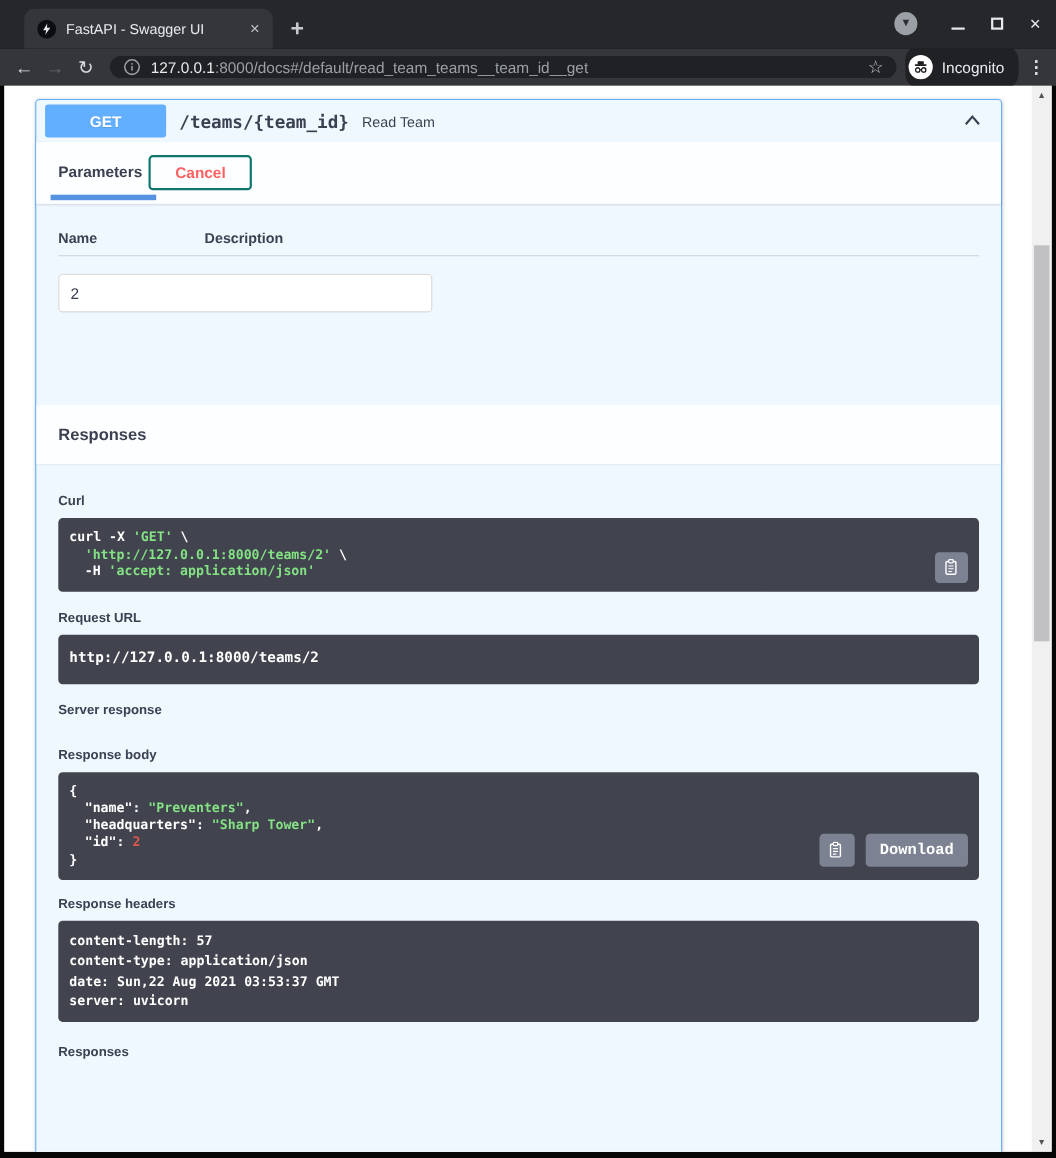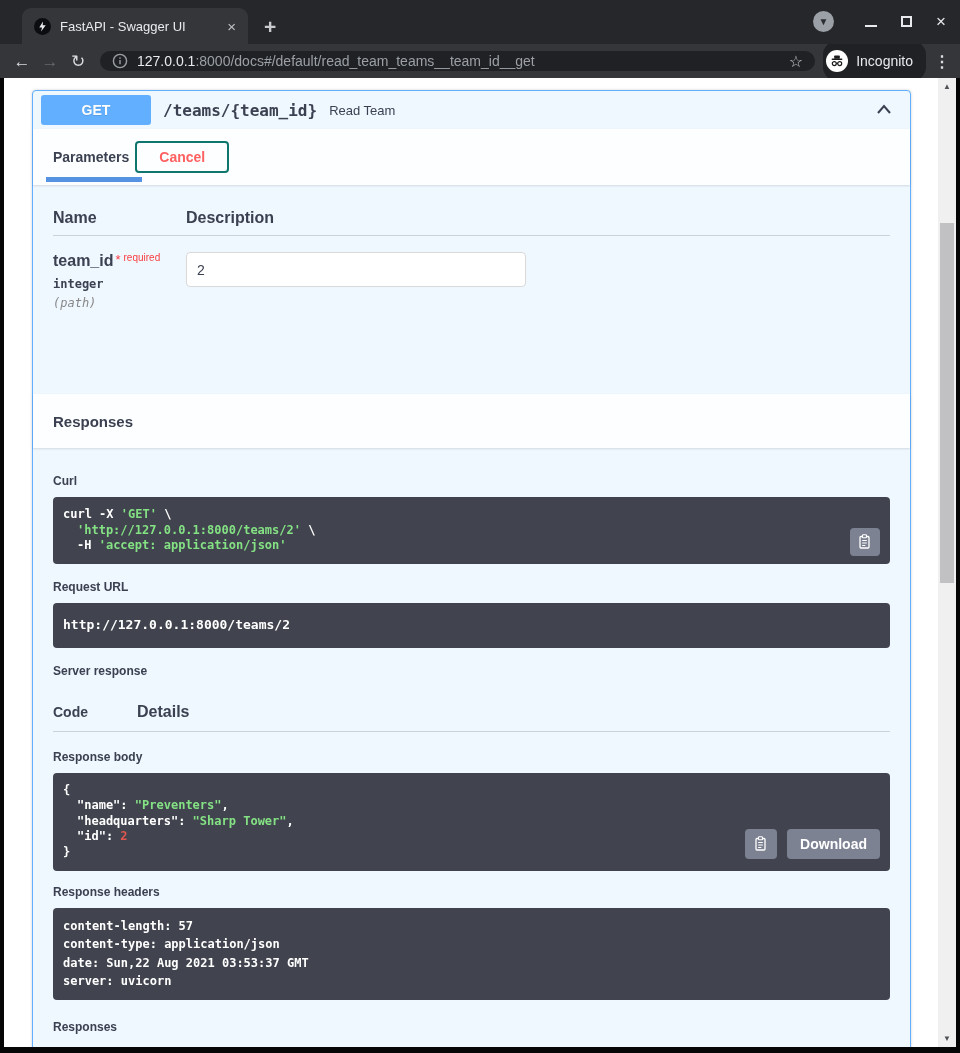--- a/index.html
+++ b/index.html
@@ -63,21 +63,21 @@
   .tab-item { position:relative; padding:0 6px 0 0; }
   .tab-item .tab-bar { position:absolute; left:-7px; bottom:-16px; width:calc(100% + 14px); height:5px; background:#5592e2; }
   .sh-title { font-size:14px; font-weight:bold; color:#3b4151; }
   .cancel-btn { border:2px solid #0f766e; color:#ff6060; background:transparent; font-weight:bold;
                 font-size:14px; padding:6px 22px; border-radius:4px; font-family:inherit; }
   .responses-header { height:54px; }
   .responses-header .sh-title { font-size:15px; }
 
   .params-body { padding:24px 20px 0; }
   .cols { display:flex; border-bottom:1px solid rgba(59,65,81,.2); padding-bottom:8px; }
-  .colh { font-size:16px; font-weight:bold; color:#3b4151; }
+  .colh { font-size:13px; font-weight:bold; color:#3b4151; }
   .col-name { width:133px; flex:none; }
   .col-flex { flex:1; }
   .param-row { display:flex; padding-top:16px; }
   .pname { font-size:16px; font-weight:bold; color:#3b4151; }
   .preq-star { color:#f93e3e; font-size:13px; vertical-align:top; margin-left:2px; }
   .preq { color:#f93e3e; font-size:10px; vertical-align:top; margin-left:3px; }
   .ptype { font-family:"DejaVu Sans Mono",monospace; font-weight:bold; font-size:12px; color:#3b4151; margin-top:7px; }
   .ppath { font-family:"DejaVu Sans Mono",monospace; font-style:italic; font-size:12px; color:#888; margin-top:5px; }
   .pinput { width:340px; height:35px; border:1px solid #d9d9d9; border-radius:4px; padding:0 10px;
             font-size:14px; font-family:"Liberation Sans",sans-serif; color:#3b4151; background:#fff; }
@@ -102,21 +102,21 @@
   .requrl-block { padding:14px 10px; font-size:13px; }
 
   .srv-cols { display:flex; align-items:baseline; padding:16px 0 10px; border-bottom:1px solid rgba(59,65,81,.2); }
   .code-colh { width:84px; flex:none; font-size:14px; font-weight:bold; color:#3b4151; }
   .srv-row { display:flex; padding-top:18px; }
   .code-val { width:84px; flex:none; font-size:14px; color:#3b4151; }
   .details-col { flex:1; min-width:0; }
   .body-controls { position:absolute; right:10px; bottom:12px; display:flex; gap:10px; align-items:center; }
   .copy-btn2 { position:static; width:32px; height:30px; }
   .download-btn { background:#7d8293; color:#fff; font-weight:bold; font-size:14px; border:none;
-                  border-radius:4px; padding:7px 13px; font-family:Liberation Sans, sans-serif; }
+                  border-radius:4px; padding:7px 13px; font-family:Liberation Mono, monospace; }
   .hdr-block { padding:9px 10px; line-height:1.55; }
   .mt12 { margin-top:14px; }
   .mt18 { margin-top:20px; }
 </style>
 </head>
 <body>
 
 <div class="titlebar">
   <div class="tab">
     <span class="favicon">
@@ -193,25 +193,20 @@
         </span>
         <button class="cancel-btn">Cancel</button>
       </div>
 
       <div class="params-body">
         <div class="cols">
           <span class="colh col-name">Name</span>
           <span class="colh col-flex">Description</span>
         </div>
         <div class="param-row">
-          <div class="col-name">
-            <div><span class="pname">team_id</span><span class="preq-star">*</span><span class="preq">required</span></div>
-            <div class="ptype">integer</div>
-            <div class="ppath">(path)</div>
-          </div>
           <div class="col-flex">
             <input class="pinput" type="text" value="2" style="">
           </div>
         </div>
         <div class="execute-row">
         </div>
       </div>
 
       <div class="section-header responses-header">
         <span class="sh-title">Responses</span>
@@ -226,24 +221,20 @@
                 <rect x="3.5" y="0.8" width="4" height="3" rx="0.8" fill="#7d8293" stroke="#fff" stroke-width="1.1"></rect>
                 <line x1="3.2" y1="6.5" x2="7.8" y2="6.5" stroke="#fff" stroke-width="1"></line>
                 <line x1="3.2" y1="9" x2="7.8" y2="9" stroke="#fff" stroke-width="1"></line>
                 <line x1="3.2" y1="11.5" x2="6.3" y2="11.5" stroke="#fff" stroke-width="1"></line>
               </svg></button></div>
 
         <div class="blk-label">Request URL</div>
         <div class="dark-block requrl-block mb16"><span>http://127.0.0.1:8000/teams/2</span></div>
 
         <div class="blk-label">Server response</div>
-        <div class="srv-cols">
-          <span class="code-colh">Code</span>
-          <span class="colh col-flex">Details</span>
-        </div>
 
         <div class="srv-row">
           <div class="details-col">
             <div class="blk-label">Response body</div>
             <div class="dark-block"><span>{</span>
 <span class="indent1"></span><span>"name"</span><span>: </span><span class="c-green">"Preventers"</span><span>,</span>
 <span class="indent1"></span><span>"headquarters"</span><span>: </span><span class="c-green">"Sharp Tower"</span><span>,</span>
 <span class="indent1"></span><span>"id"</span><span>: </span><span class="c-num">2</span>
 <span>}</span><div class="body-controls"><button class="copy-btn copy-btn2"><svg width="13" height="15" viewBox="0 0 13 15">
                       <rect x="1" y="2.5" width="9" height="11.5" rx="1" fill="none" stroke="#fff" stroke-width="1.3"></rect>

